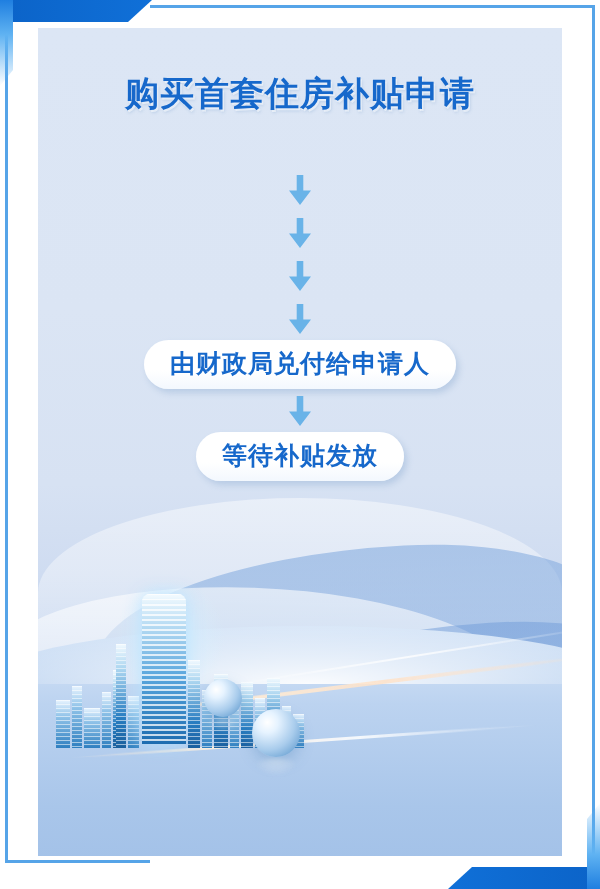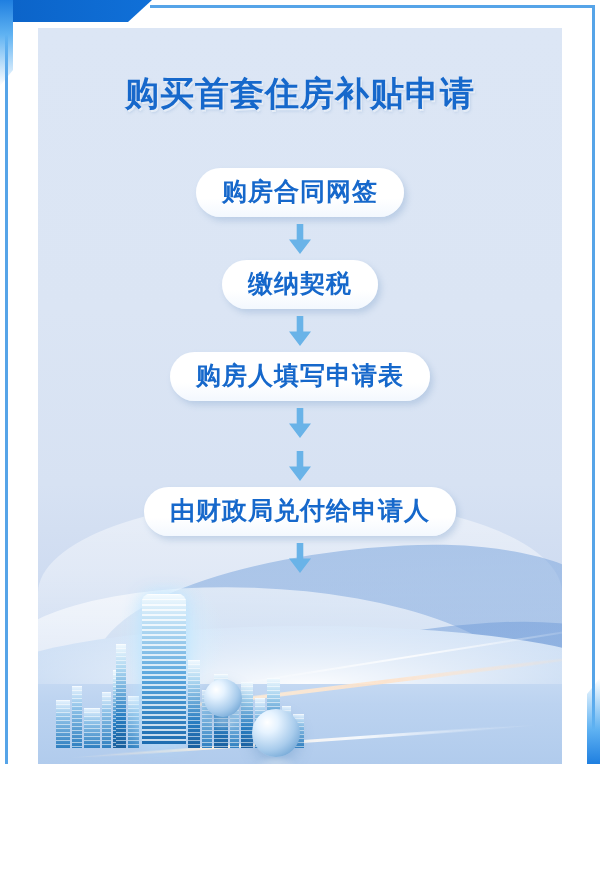--- a/index.html
+++ b/index.html
@@ -6,21 +6,21 @@
   body{
     width:600px;height:889px;
     background:#ffffff;
     font-family:"Liberation Sans","DejaVu Sans",sans-serif;
     overflow:hidden;
   }
 
   
   #poster{
     position:relative;
-    width:600px;height:764px;
+    width:600px;height:889px;
     background:#ffffff;
     overflow:hidden;
   }
 
   
   .rule{position:absolute;background:#56a4e8;}
   #rule-top   {left:150px;top:5px;width:445px;height:3px;}
   #rule-right {left:592px;top:5px;width:3px;height:858px;}
   #rule-bottom{left:5px;top:860px;width:145px;height:3px;}
   #rule-left  {left:5px;top:26px;width:3px;height:837px;}
@@ -249,25 +249,23 @@
     <div class="orb-reflect" id="orb-1-r"></div>
     <div class="orb-reflect" id="orb-2-r"></div>
     <div class="orb" id="orb-1"></div>
     <div class="orb" id="orb-2"></div>
 
     <div id="title">
       <span class="line">购买首套住房补贴申请</span>
     </div>
 
     <div id="flow">
-      <div class="step">购房合同网签</div>
-      <div class="arrow"></div>
-      <div class="step">缴纳契税</div>
-      <div class="arrow"></div>
-      <div class="step">购房人填写申请表</div>
+      <div class="arrow"></div>
+      <div class="arrow"></div>
       <div class="arrow"></div>
       <div class="arrow"></div>
       <div class="step">由财政局兑付给申请人</div>
       <div class="arrow"></div>
+      <div class="step">等待补贴发放</div>
     </div>
 
   </div>
 </div>
 
 </body></html>

